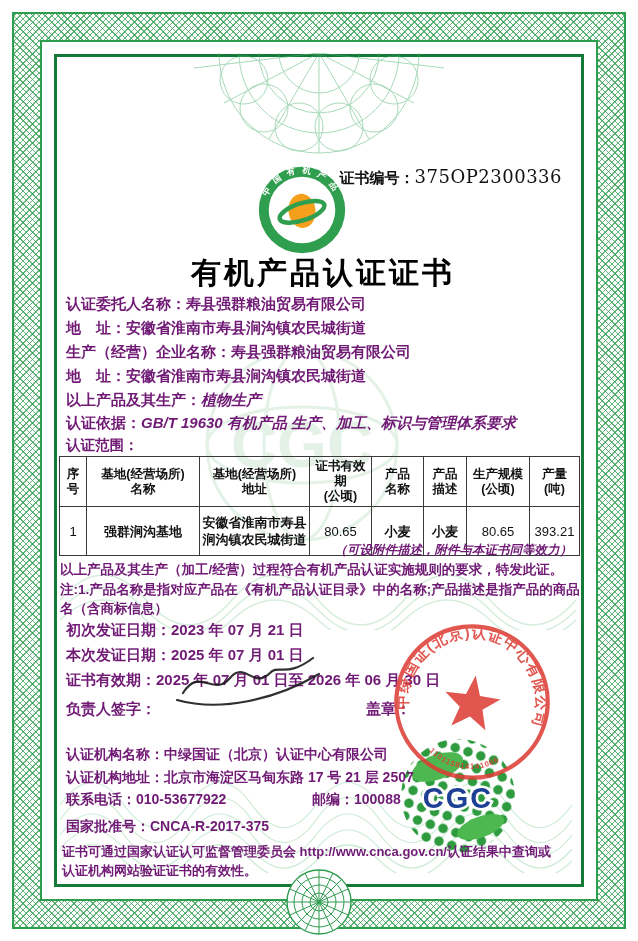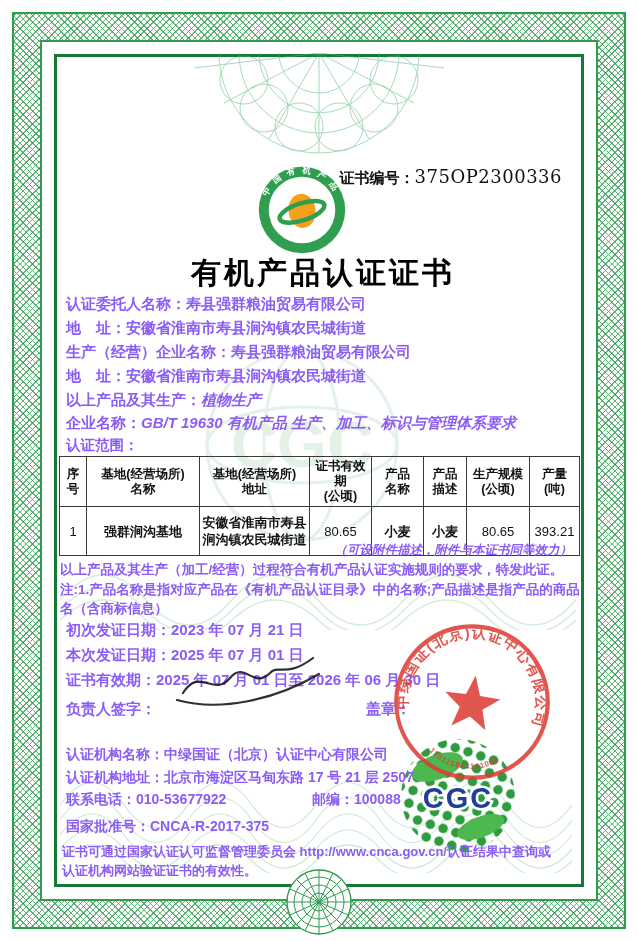--- a/index.html
+++ b/index.html
@@ -7,21 +7,21 @@
         font-family:"Liberation Sans","DejaVu Sans",sans-serif;color:#111;}
   
   .band{position:absolute;inset:12px;border:2px solid #2e9e4e;
     background:
       repeating-linear-gradient(45deg, rgba(46,158,78,.75) 0 1px, transparent 1px 4.5px),
       repeating-linear-gradient(-45deg, rgba(46,158,78,.75) 0 1px, transparent 1px 4.5px);}
   .band-cover{position:absolute;inset:40px;background:#fff;border:2px solid #2e9e4e;}
   .frame{position:absolute;inset:54px;border:3px solid #157a38;}
   .deco{position:absolute;pointer-events:none;}
   
-  .line{position:absolute;font-weight:bold;font-size:15px;color:#8b5cf6;white-space:nowrap;z-index:5;}
+  .line{position:absolute;font-weight:bold;font-size:15px;color:#701a75;white-space:nowrap;z-index:5;}
   .kai{font-style:italic;font-weight:700;}
   #title{position:absolute;left:0;right:0;top:253px;text-align:center;font-size:30px;
          font-weight:800;letter-spacing:3px;color:#000;z-index:5;margin-left:8px;}
   #certno{position:absolute;top:166px;right:76px;z-index:5;}
   #certno .lbl{font-weight:bold;font-size:15px;}
   #certno .num{font-family:"DejaVu Serif","Liberation Serif",serif;font-size:18px;letter-spacing:.5px;}
   
   #scope-table{position:absolute;left:59px;top:430px;width:520px;border-collapse:collapse;z-index:5;
                table-layout:fixed;}
   #scope-table td{border:1.4px solid #3a3a3a;text-align:center;vertical-align:middle;
@@ -128,21 +128,21 @@
   <div class="line" style="left:66px;top:343px">
     <span>生产（经营）企业名称：</span><span>寿县强群粮油贸易有限公司</span>
   </div>
   <div class="line" style="left:66px;top:367px">
     <span>地　址：</span><span>安徽省淮南市寿县涧沟镇农民城街道</span>
   </div>
   <div class="line" style="left:66px;top:391px">
     <span>以上产品及其生产：</span><span class="kai">植物生产</span>
   </div>
   <div class="line" style="left:66px;top:414px">
-    <span>企业名称：</span><span class="kai">GB/T 19630 有机产品 生产、加工、标识与管理体系要求</span>
+    <span>认证依据：</span><span class="kai">GB/T 19630 有机产品 生产、加工、标识与管理体系要求</span>
   </div>
   <div class="line" style="left:66px;top:436px;font-size:14.5px">
     <span>认证范围：</span>
   </div>
 
   <table id="scope-table" style="top:456px">
     <colgroup>
       <col style="width:27px">
         <col style="width:113px">
         <col style="width:110px">

